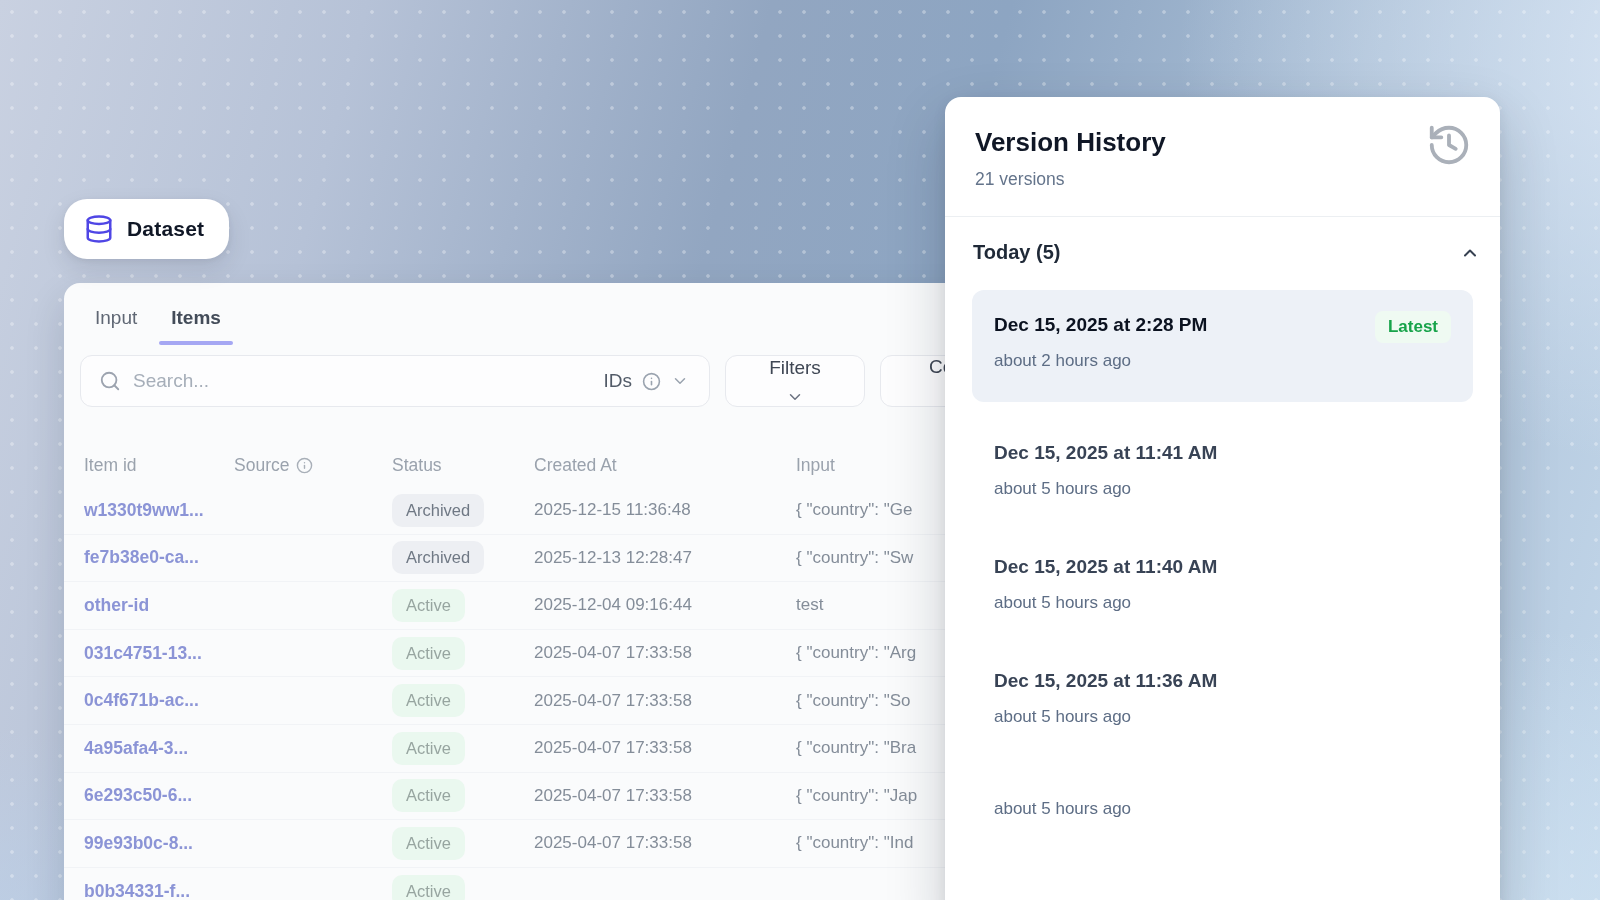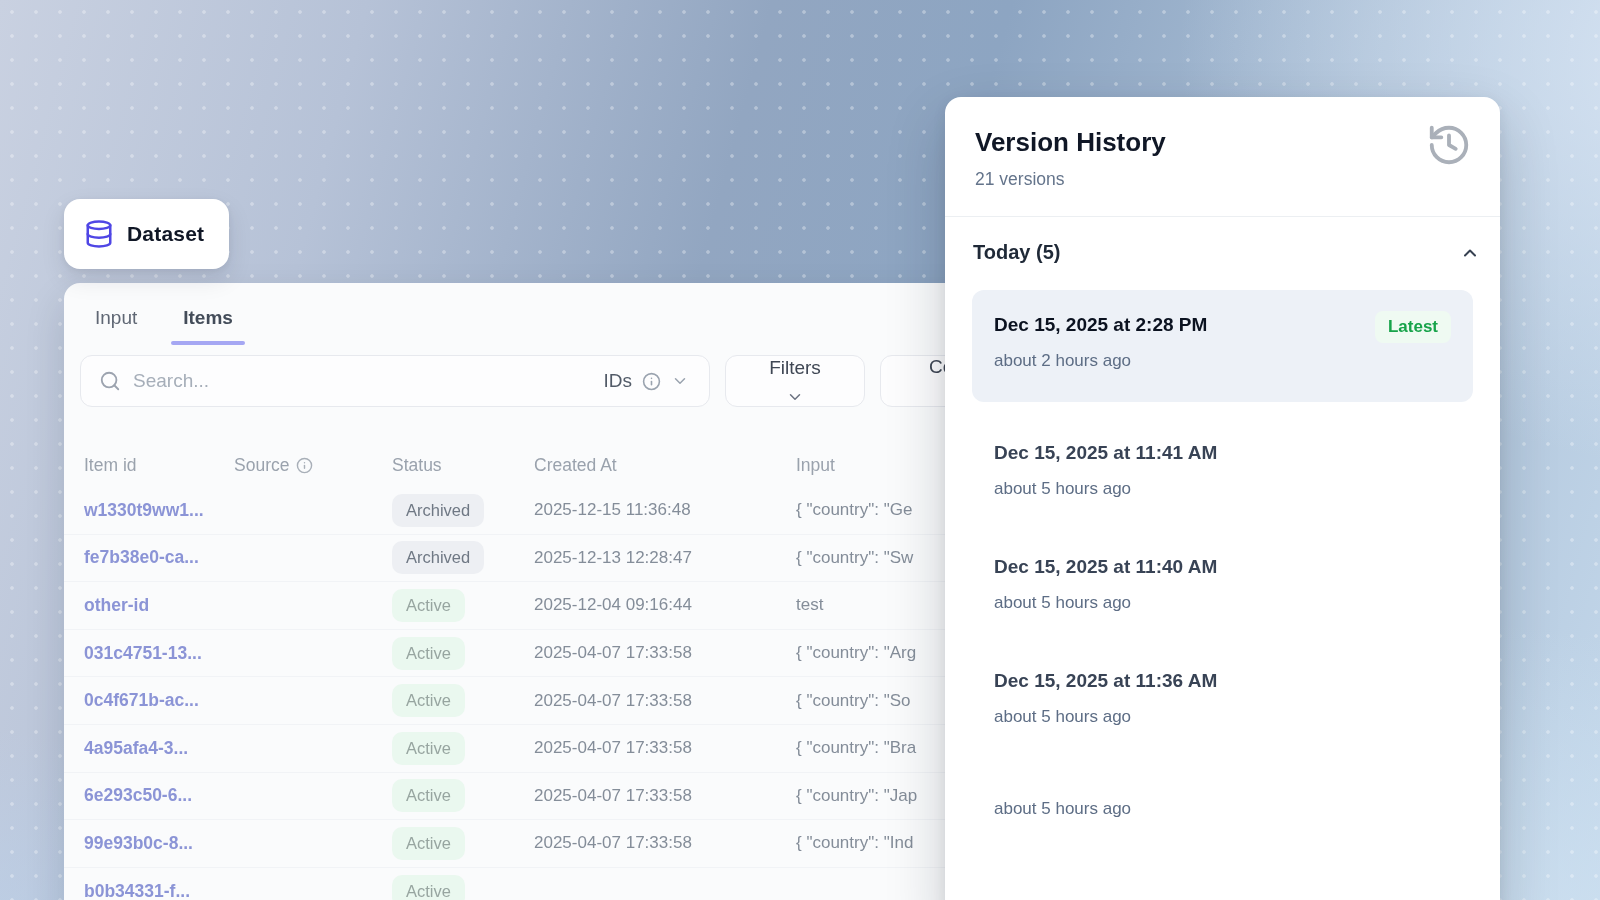--- a/index.html
+++ b/index.html
@@ -8,35 +8,35 @@
   .bg { position:absolute; inset:0; width:1600px; height:900px;
     background-image:
       radial-gradient(rgba(255,255,255,.33) 1.4px, rgba(255,255,255,0) 2.2px),
       radial-gradient(1100px 650px at 88% 112%, #cfe2f2 0%, rgba(207,226,242,0) 60%),
       radial-gradient(900px 620px at -6% 118%, #bdd3ec 0%, rgba(189,211,236,0) 55%),
       radial-gradient(1000px 760px at 108% 6%, #d7e4f3 0%, rgba(215,228,243,0) 55%),
       linear-gradient(105deg, #c9d1e1 0%, #b6c2d7 20%, #92a6c1 42%, #8da5c2 55%, #a9bed5 75%, #c3d7ea 100%);
     background-size:24px 24px, auto, auto, auto, auto; }
 
   
-  .chip { position:absolute; left:64px; top:199px; height:70px; padding:0 25px 0 20px;
-    background:#fff; border-radius:16px; display:flex; align-items:center; gap:13px;
+  .chip { position:absolute; left:64px; top:199px; height:60px; padding:0 25px 0 20px;
+    background:#fff; border-radius:23px; display:flex; align-items:center; gap:13px;
     box-shadow:0 10px 25px rgba(15,23,42,.10), 0 2px 6px rgba(15,23,42,.06); z-index:3; }
   .chip-label { font-size:21px; font-weight:700; color:#101726; letter-spacing:.2px; }
   .db-icon { width:30px; height:30px; color:#4f46e5; }
 
   
   .main-panel { position:absolute; left:64px; top:283px; width:1400px; height:640px;
     background:#fafbfc; border-radius:16px 16px 0 0;
     box-shadow:0 18px 40px rgba(15,23,42,.14); z-index:1; }
 
   .tabbar { display:flex; gap:30px; padding:16px 0 0 29px; }
   .tab { font-size:19px; padding:8px 2px 16px; cursor:pointer; position:relative; }
   .tab.inactive { color:#5f6774; font-weight:500; }
-  .tab.active { color:#434c59; font-weight:600;margin-left:12px; }
+  .tab.active { color:#434c59; font-weight:600; }
   .tab.active .underline { position:absolute; left:-10px; right:-10px; bottom:0;
     height:4px; border-radius:3px; background:#a5a7f3; }
 
   .toolbar { position:absolute; left:16px; top:72px; display:flex; gap:15px; }
   .search-box { width:630px; height:52px; border:1px solid #e7e9ee; background:#fdfdfe;
     border-radius:12px; display:flex; align-items:center; padding:0 20px 0 18px; }
   .search-box svg.mag { width:22px; height:22px; color:#9ca3af; flex:0 0 auto; }
   .search-input { flex:1; border:none; outline:none; background:transparent;
     font-size:19px; color:#374151; padding:0 12px; font-family:inherit; }
   .search-input::placeholder { color:#a6aeb9; }

